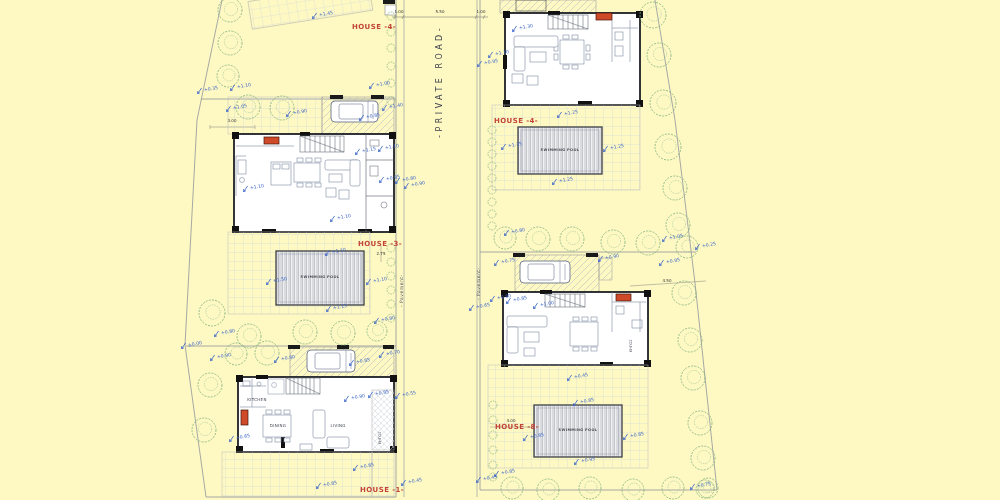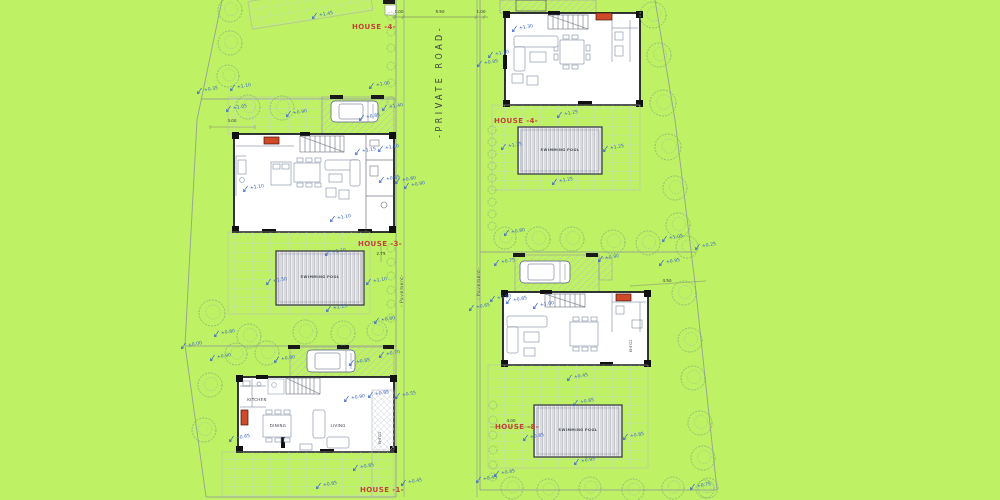--- a/index.html
+++ b/index.html
@@ -1,18 +1,18 @@
 <!DOCTYPE html>
 <html><head>
 <meta charset="utf-8">
 <style>
   *{margin:0;padding:0;box-sizing:border-box}
   html,body{width:1000px;height:500px;background:#fff;overflow:hidden;
     font-family:"DejaVu Sans","Liberation Sans",sans-serif}
-  .canvas{position:relative;width:1000px;height:500px;background:#bef264}
+  .canvas{position:relative;width:1000px;height:500px;background:#fef9c3}
   #plan-svg{position:absolute;left:0;top:0}
   #annotations{position:absolute;left:0;top:0;width:1000px;height:500px;pointer-events:none}
   .lab{position:absolute;white-space:nowrap;line-height:1}
   .house{color:#c2453a;font-size:7px;font-weight:bold;letter-spacing:.4px}
   .room{color:#3a3f4a;font-size:4px;letter-spacing:.3px;transform:translateX(-50%)}
   .poolLab{color:#4a4e57;font-size:3.5px;font-weight:bold;letter-spacing:.4px;transform:translate(-50%,-50%)}
   .vtext{position:absolute;writing-mode:vertical-rl;transform:rotate(180deg);line-height:1;white-space:nowrap}
   .roadTxt{font-size:8px;letter-spacing:3.5px;color:#3a3f4a}
   .paveTxt{font-size:4.5px;letter-spacing:.5px;color:#556}
   .gardenTxt{font-size:3.5px;color:#556}

